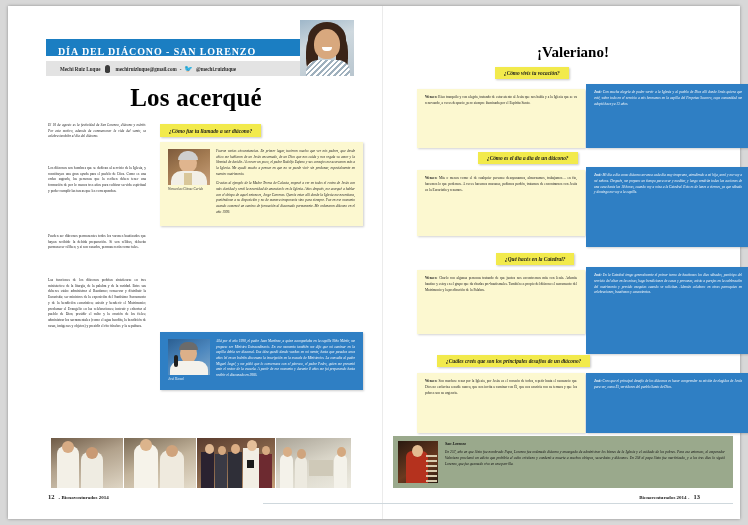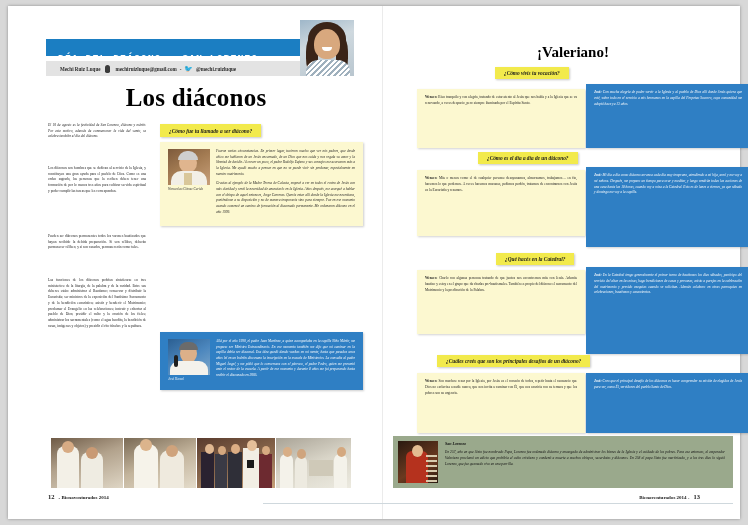--- a/index.html
+++ b/index.html
@@ -15,22 +15,22 @@
   }
   .spine{position:absolute;left:374px;top:0;width:1px;height:513px;background:#ebebeb;}
 
   
   .hdr-bar{
     position:absolute;left:38px;top:33px;width:268px;height:17px;
     background:#1b7ec2;
   }
   .hdr-bar span{
     display:block;color:#ffffff;font-size:10px;letter-spacing:.9px;
-    font-family:Liberation Mono, monospace;font-weight:bold;
-    padding:15px 0 0 12px;
+    font-family:Liberation Serif, serif;font-weight:bold;
+    padding:7px 0 0 12px;
   }
   .hdr-sub{
     position:absolute;left:38px;top:55px;width:268px;height:15px;
     background:#e3e3e3;
   }
   .hdr-sub .line{
     display:flex;align-items:center;height:15px;padding-left:14px;gap:3px;
     font-size:5.1px;color:#2b2b2b;font-family:"Liberation Serif",serif;font-weight:bold;
   }
   .mouse-ico{width:5px;height:8px;border-radius:3px 3px 2px 2px;background:#3a3a3a;display:inline-block;margin:0 2px;}
@@ -197,21 +197,21 @@
   </div>
   <div class="hdr-photo">
     <div class="hair"></div>
       <div class="hair2"></div>
       <div class="hair3"></div>
     <div class="face"></div>
       <div class="smile"></div>
       <div class="body"></div>
   </div>
 
-  <div class="title">Los diáconos</div>
+  <div class="title">Los acerqué</div>
 
   <div class="lcol intro">
     <p>El 10 de agosto es la festividad de San Lorenzo, diácono y mártir. Por este motivo, además de conmemorar la vida del santo, se celebra también el día del diácono.</p>
   </div>
   <div class="lcol" style="top:160px;">
     <p>Los diáconos son hombres que se dedican al servicio de la Iglesia, y constituyen una gran ayuda para el pueblo de Dios. Como es una orden sagrada, las personas que la reciben deben tener una formación de por lo menos tres años para cultivar su vida espiritual y poder cumplir las tareas que les correspondan.</p>
   </div>
   <div class="lcol" style="top:228px;">
     <p>Pueden ser diáconos permanentes todos los varones bautizados que hayan recibido la debida preparación. Si son célibes, deberán permanecer célibes; y si son casados, permanecerán como tales.</p>
   </div>

